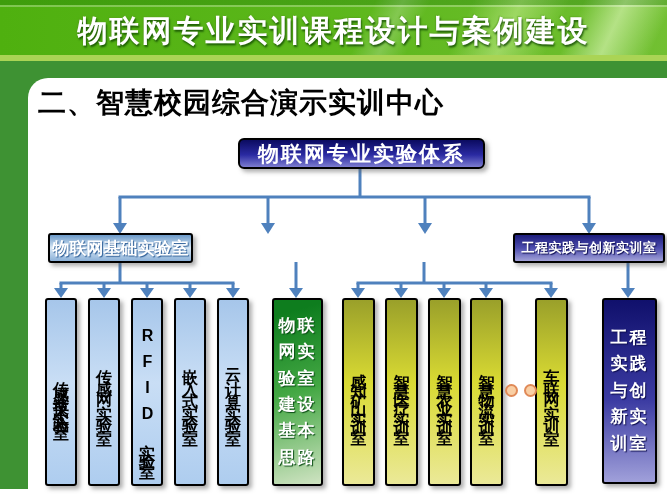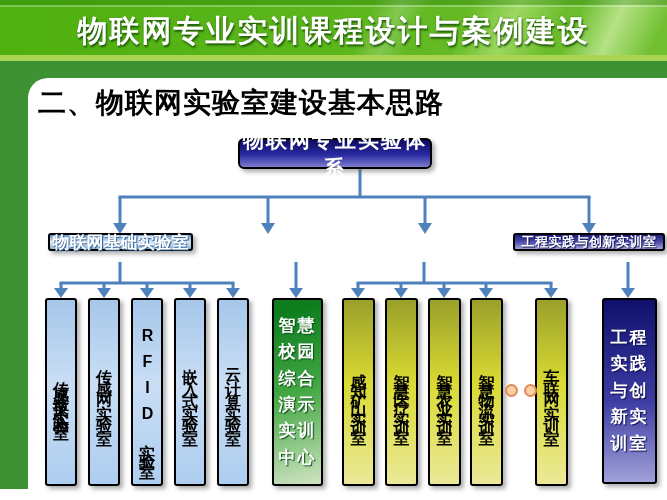--- a/index.html
+++ b/index.html
@@ -27,25 +27,25 @@
     font-size:28px;font-weight:bold;color:#000;letter-spacing:1px;}
 
   
   .org-chart{position:absolute;left:0;top:0;width:667px;height:500px;}
   .connectors{position:absolute;left:0;top:0;}
 
   .node{position:absolute;border:2px solid #000;border-radius:3px;box-sizing:border-box;
         display:flex;align-items:center;justify-content:center;text-align:center;
         box-shadow:3px 3px 4px rgba(95,95,95,.5);}
 
-  .root-node{left:238px;top:138px;width:194px;height:31px;
+  .root-node{left:238px;top:138px;width:247px;height:31px;
     background:linear-gradient(180deg,#0b0b60 0%,#2a2aa2 55%,#7d7dd0 100%);
     color:#fff;font-size:21px;font-weight:bold;letter-spacing:2px;border-radius:6px;}
 
-  .branch{height:18px;top:233px;font-weight:bold;color:#fff;}
+  .branch{height:30px;top:233px;font-weight:bold;color:#fff;}
   .branch-basic{left:48px;width:145px;font-size:17px;
     background:linear-gradient(180deg,#6b99c8 0%,#d8e8f6 50%,#8cb1d8 100%);
     text-shadow:1px 1px 1px #2d5e97;}
   .branch-demo{left:204px;width:126px;font-size:17px;
     background:linear-gradient(180deg,#17862a 0%,#63bd68 50%,#b9e0b4 100%);
     text-shadow:1px 1px 1px #0a4d14;}
   .branch-feature{left:351px;width:146px;font-size:17px;
     background:linear-gradient(180deg,#b0aa00 0%,#eae51f 45%,#f8f5ad 100%);
     text-shadow:1px 1px 1px #807a00;}
   .branch-eng{left:513px;width:152px;font-size:13px;letter-spacing:0.5px;
@@ -80,21 +80,21 @@
 <div class="slide">
 
   <div class="header">
     <span class="header-title">物联网专业实训课程设计与案例建设</span>
   </div>
   <div class="accent-strip"></div>
   <div class="green-band"></div>
   <div class="left-stripe"></div>
   <div class="content-panel"></div>
 
-  <div class="section-heading">二、物联网实验室建设基本思路</div>
+  <div class="section-heading">二、智慧校园综合演示实训中心</div>
 
   <div class="org-chart">
 
     <svg class="connectors" width="667" height="500" viewBox="0 0 667 500">
       <g stroke="#4f81bd" stroke-width="3" fill="none">
         <path d="M360,169 L360,197"></path>
         <path d="M118.5,197 L590.5,197"></path>
         <path d="M120,197 L120,226"></path>
         <path d="M268,197 L268,226"></path>
         <path d="M425,197 L425,226"></path>
@@ -151,21 +151,21 @@
       <span class="ls9">RFID实验室</span>
       </div>
     <div class="node leaf leaf-blue vbox" style="left:174px">
       <span class="ls12">嵌入式实验室</span>
       </div>
     <div class="node leaf leaf-blue vbox" style="left:217px">
       <span class="ls12">云计算实验室</span>
       </div>
 
     <div class="node leaf leaf-green wbox">
-      <span>智慧校园综合演示实训中心</span>
+      <span>物联网实验室建设基本思路</span>
       </div>
 
     <div class="node leaf leaf-yellow vbox" style="left:342px">
       <span class="ls9">感知矿山实训室</span>
       </div>
     <div class="node leaf leaf-yellow vbox" style="left:385px">
       <span class="ls9">智慧医疗实训室</span>
       </div>
     <div class="node leaf leaf-yellow vbox" style="left:428px">
       <span class="ls9">智慧农业实训室</span>

